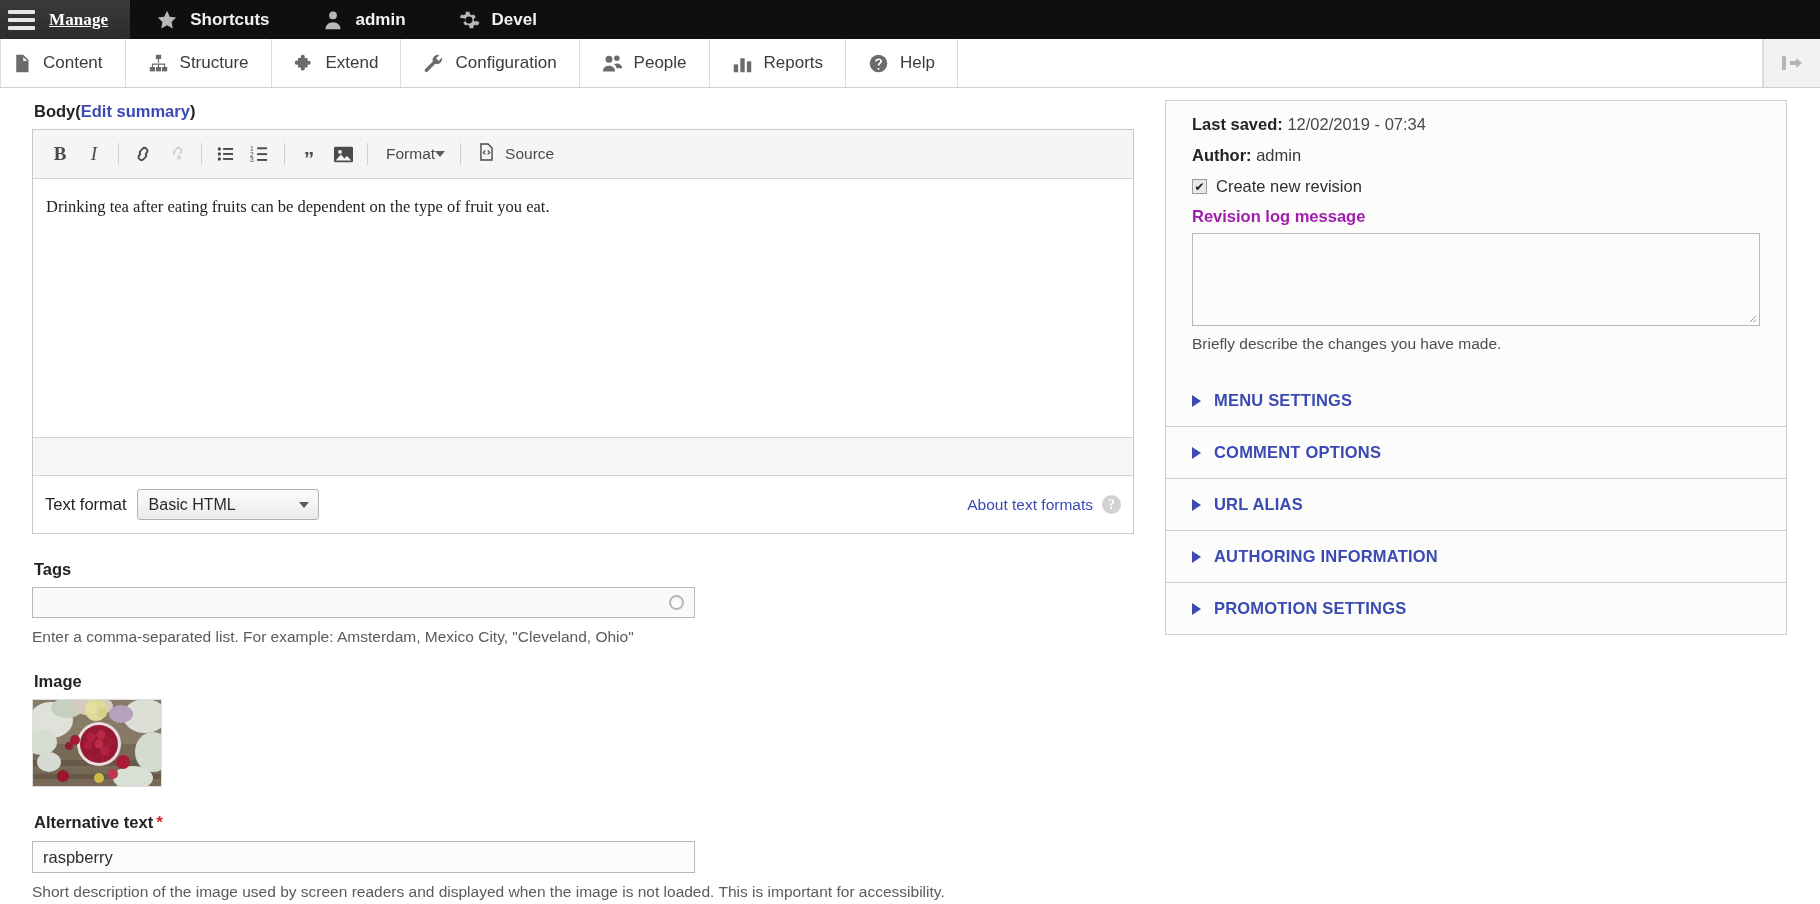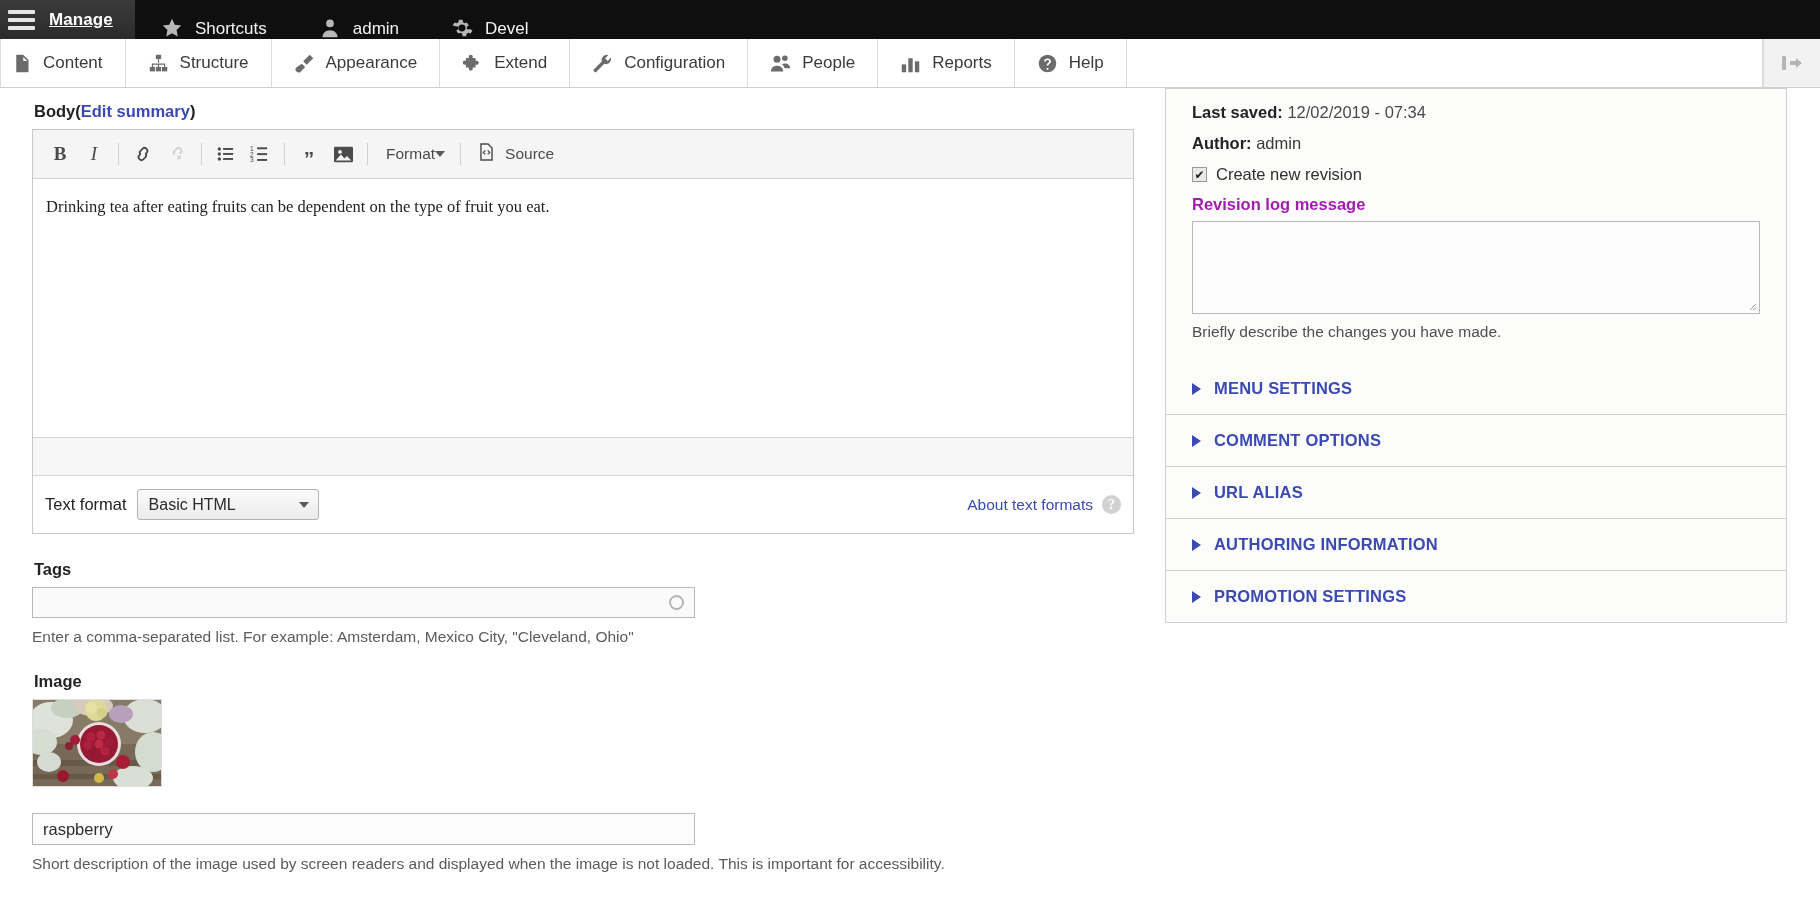--- a/index.html
+++ b/index.html
@@ -17,31 +17,32 @@
     background: #0f0f0f;
     display: flex;
     align-items: stretch;
     color: #fff;
   }
   .toolbar-home {
     background: linear-gradient(to bottom, #3b3b3b, #2b2b2b);
     display: flex; align-items: center;
     padding: 0 22px 0 8px;
     gap: 14px;
+    font-family: Liberation Serif, serif;
   }
   .hamburger { width: 27px; display: flex; flex-direction: column; gap: 4px; }
   .hamburger span { display: block; height: 4px; background: #e6e6e6; border-radius: 1px; }
   .toolbar-home-label {
     font-size: 17px; font-weight: bold; color: #fff;
     text-decoration: underline; letter-spacing: .1px;
   }
   .toolbar-tab {
-    display: flex; align-items: flex-end; gap: 12px;
+    display: flex; align-items: center; gap: 12px;
     padding: 0 26px;
-    font-size: 17px; font-weight: normal; color: #f2f2f2;
+    font-size: 17px; font-weight: bold; color: #f2f2f2;
   }
   .tb-ico { width: 22px; height: 22px; display: block; fill: #b8b8b8; }
 
   
   .menu-bar {
     height: 49px;
     background: #fff;
     border-bottom: 1px solid #cfcfcf;
     display: flex;
     align-items: stretch;
@@ -199,21 +200,21 @@
     display: flex; align-items: center;
     padding: 0 10px;
     font-size: 16.5px; color: #2d2d2d;
   }
 
   
   .side-panel {
     border: 1px solid #cfcfcf;
     background: #fcfcfb;
     padding: 14px 26px 22px 26px;
-    margin-top: 0;
+    margin-top: 12px;
   }
   .last-saved {
     font-size: 16.5px; color: #4a4a4a;
     margin: 0 0 12px 0;
     white-space: nowrap;
   }
   .last-saved b { color: #232323; }
   .author-line { font-size: 16.5px; color: #3a3a3a; margin-bottom: 12px; }
   .author-line b { color: #232323; }
   .chk-row { display: flex; align-items: center; gap: 9px; margin-bottom: 11px; }
@@ -314,28 +315,20 @@
     <span>
       <svg class="m-ico" viewBox="0 0 24 24">
           <rect x="9" y="2" width="6" height="5"></rect>
           <rect x="2" y="16" width="6" height="5"></rect>
           <rect x="9" y="16" width="6" height="5"></rect>
           <rect x="16" y="16" width="6" height="5"></rect>
           <path d="M11.3 7h1.4v4h-1.4zM5 12h14v1.5H5zM4.4 12h1.4v4.5H4.4zM11.3 12h1.4v4.5h-1.4zM18.2 12h1.4v4.5h-1.4z"></path>
         </svg>
     </span>
     <span>Structure</span>
-  </div>
-  <div class="menu-item">
-    <span>
-      <svg class="m-ico" viewBox="0 0 24 24">
-          <path d="M18 2l4 4-7.5 7.5-4-4zM9 12.2l3.8 3.8-5 5a3.4 3.4 0 11-4.8-4.8z"></path>
-        </svg>
-    </span>
-    <span>Appearance</span>
   </div>
   <div class="menu-item">
     <span>
       <svg class="m-ico" viewBox="0 0 24 24">
           <path d="M10 2a2.4 2.4 0 012.4 2.4c0 .5-.2.9-.4 1.3h3.5v3.5c.4-.3.8-.4 1.3-.4A2.4 2.4 0 0119.2 11a2.4 2.4 0 01-2.4 2.4c-.5 0-.9-.2-1.3-.4v3.5H12c.3.4.4.8.4 1.3A2.4 2.4 0 0110 20.2a2.4 2.4 0 01-2.4-2.4c0-.5.2-.9.4-1.3H4.5v-3.5c-.4.3-.8.4-1.3.4A2.4 2.4 0 01.8 11a2.4 2.4 0 012.4-2.4c.5 0 .9.2 1.3.4V5.7h3.5c-.3-.4-.4-.8-.4-1.3A2.4 2.4 0 0110 2z"></path>
         </svg>
     </span>
     <span>Extend</span>
   </div>
   <div class="menu-item">
@@ -518,20 +511,23 @@
           <circle cx="90" cy="62" r="7" fill="#b01e37"></circle>
           <circle cx="80" cy="74" r="5" fill="#c43b4e"></circle>
           <circle cx="66" cy="78" r="5" fill="#d8c24a"></circle>
           <ellipse cx="16" cy="62" rx="12" ry="10" fill="#dfe3dc"></ellipse>
           <rect x="0" y="0" width="130" height="88" fill="#000" opacity="0.04"></rect>
         </svg>
       </div>
     </div>
 
     <div class="blk">
+      <div class="field-label">
+        <span>Alternative text</span><span class="req">*</span>
+      </div>
       <div class="alt-input">
         <span>raspberry</span>
       </div>
       <div class="desc">Short description of the image used by screen readers and displayed when the image is not loaded. This is important for accessibility.</div>
     </div>
   </div>
 
   <div class="col-side">
     <div class="side-panel">
       <div class="last-saved">

